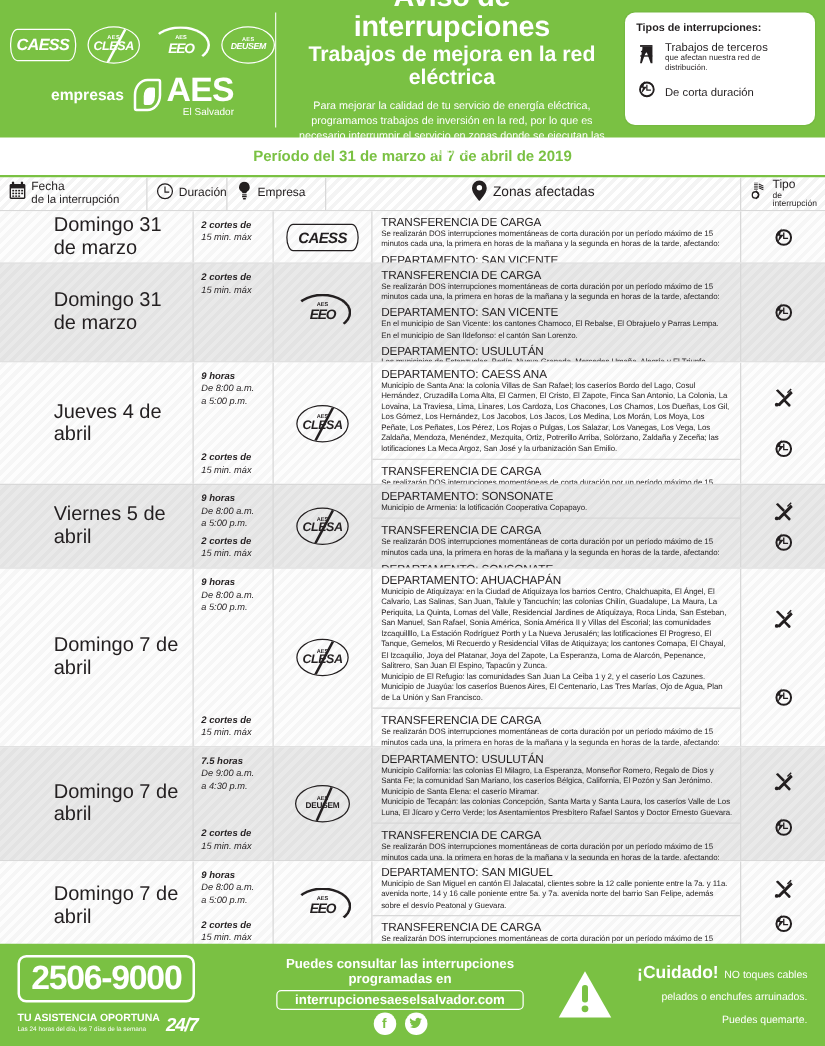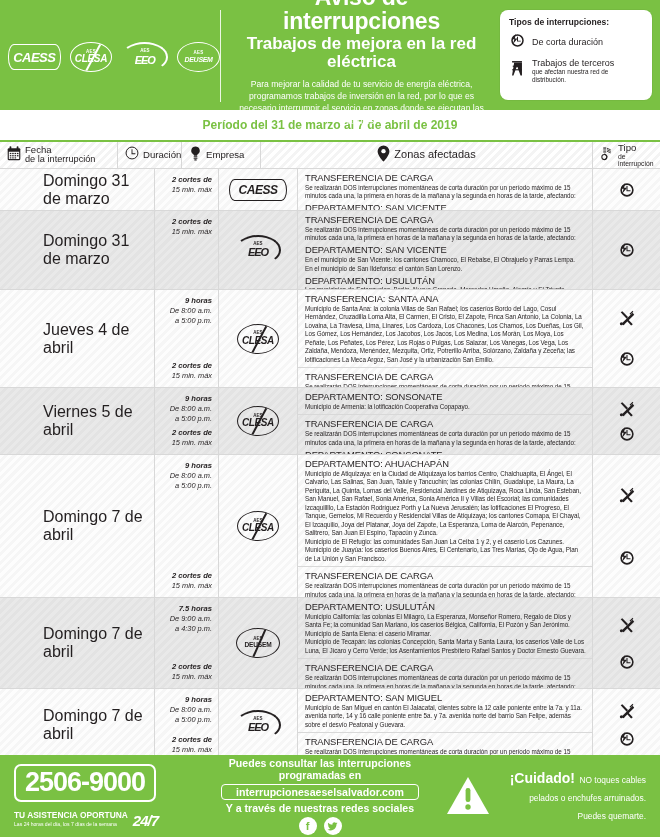--- a/index.html
+++ b/index.html
@@ -119,21 +119,21 @@
   }
   .period span { color:#7ac143; font-size: 12px; font-weight: bold; }
 
   
   .thead {
     display:flex; height: 27px; align-items:center;
     background: repeating-linear-gradient(-45deg,#fff 0 3px,#f4f4f4 3px 6px);
     border-bottom: 1px solid #d8d8d8;
   }
   .c-date  { width: 118px; }
-  .c-dur   { width: 64px; text-align: right;  }
+  .c-dur   { width: 64px;  }
   .c-comp  { width: 79px;  }
   .c-zone  { flex: 1;      }
   .c-type  { width: 67px;  }
   .thead > div {
     display:flex; align-items:center; gap:4px;
     padding-left: 7px; height: 100%;
     border-right: 1px solid #d8d8d8;
   }
   .thead > div:last-child { border-right: none; }
   .th-lbl { font-size: 9.6px; color:#231f20; line-height:1.05;}
@@ -241,59 +241,67 @@
         </div>
         <div class="logo logo-eeo">
           <span class="sm">AES</span>
           <span class="bg">EEO</span>
         </div>
         <div class="logo logo-oval">
           <span class="sm">AES</span>
           <span class="bg" style="font-size:7px">DEUSEM</span>
         </div>
       </div>
+      <div class="logo-aes-big">
+        <span class="empresas">empresas</span>
+        <span class="aes-leaf"></span>
+        <span class="aes-txt">
+          <span class="n">AES</span>
+          <span class="s">El Salvador</span>
+        </span>
+      </div>
     </div>
 
     <div class="hdiv"></div>
 
     <div class="title-col">
       <div class="t1">Aviso de interrupciones</div>
       <div class="t2">Trabajos de mejora en la red eléctrica</div>
       <div class="t3">Para mejorar la calidad de tu servicio de energía eléctrica, programamos trabajos de inversión en la red, por lo que es necesario interrumpir el servicio en zonas donde se ejecutan las labores.</div>
     </div>
 
     <div class="legend">
       <div class="legend-title">Tipos de interrupciones:</div>
 
-
-      <div class="legend-item">
-        <span class="legend-ico">
-          <svg width="15" height="15" viewBox="0 0 24 24">
-            <path d="M12 2 a10 10 0 1 0 10 10 A10 10 0 0 0 12 2 Z M12 4.4 a7.6 7.6 0 1 1-7.6 7.6 A7.6 7.6 0 0 1 12 4.4 Z" fill="#231f20"></path>
-            <path d="M11.2 6 h1.6 v6.2 h4.4 v1.5 h-6 Z" fill="#231f20"></path>
-            <path d="M9.5 1 L3 10 h4 L4.5 18 L12 8.6 H7.6 Z" fill="#231f20"></path>
-          </svg>
-        </span>
-        <span class="legend-label">De corta duración</span>
-      </div>
 
       <div class="legend-item">
         <span class="legend-ico">
           <svg width="14" height="17" viewBox="0 0 18 24">
             <rect x="2" y="1.5" width="14" height="2" fill="#231f20"></rect>
             <path d="M5 3.5 L2 22 h2 l5-14 l5 14 h2 L16 3.5 Z" fill="#231f20"></path>
             <rect x="3" y="8" width="12" height="1.6" fill="#231f20"></rect>
             <rect x="2.2" y="13" width="13.6" height="1.6" fill="#231f20"></rect>
             <path d="M5 4 L14 13 M14 4 L5 13" stroke="#231f20" stroke-width="1.2"></path>
           </svg>
         </span>
         <span class="legend-label">
           <span>Trabajos de terceros</span>
           <span class="legend-sub">que afectan nuestra red de distribución.</span>
         </span>
+      </div>
+
+      <div class="legend-item">
+        <span class="legend-ico">
+          <svg width="15" height="15" viewBox="0 0 24 24">
+            <path d="M12 2 a10 10 0 1 0 10 10 A10 10 0 0 0 12 2 Z M12 4.4 a7.6 7.6 0 1 1-7.6 7.6 A7.6 7.6 0 0 1 12 4.4 Z" fill="#231f20"></path>
+            <path d="M11.2 6 h1.6 v6.2 h4.4 v1.5 h-6 Z" fill="#231f20"></path>
+            <path d="M9.5 1 L3 10 h4 L4.5 18 L12 8.6 H7.6 Z" fill="#231f20"></path>
+          </svg>
+        </span>
+        <span class="legend-label">De corta duración</span>
       </div>
     </div>
   </div>
 
   <div class="period">
     <span>Período del 31 de marzo al 7 de abril de 2019</span>
   </div>
 
   <div class="thead">
     <div class="c-date">
@@ -446,21 +454,21 @@
           <span style="display: flex; align-items: center; justify-content: center; color: rgb(35, 31, 32); font-weight: bold;">
             <span style="position:relative;border:1.5px solid #231f20;border-radius:50%;width:42px;height:30px;display:flex;flex-direction:column;align-items:center;justify-content:center;line-height:1;overflow:hidden;">
               <span style="font-size:4.5px;">AES</span>
               <span style="font-size:10px;font-style:italic;letter-spacing:-.4px;">CLESA</span>
               <span style="position:absolute;width:1.5px;height:46px;background:#231f20;transform:rotate(28deg);left:20px;top:-8px;"></span>
             </span>
           </span>
         </div>
         <div class="c-zone cell-zone">
           <div class="sect">
-            <div class="sect-h">TRANSFERENCIA: SANTA ANA</div>
+            <div class="sect-h">DEPARTAMENTO: CAESS ANA</div>
             <div class="sect-b ">Municipio de Santa Ana: la colonia Villas de San Rafael; los caseríos Bordo del Lago, Cosul Hernández, Cruzadilla Loma Alta, El Carmen, El Cristo, El Zapote, Finca San Antonio, La Colonia, La Lovaina, La Traviesa, Lima, Linares, Los Cardoza, Los Chacones, Los Chamos, Los Dueñas, Los Gil, Los Gómez, Los Hernández, Los Jacobos, Los Jacos, Los Medina, Los Morán, Los Moya, Los Peñate, Los Peñates, Los Pérez, Los Rojas o Pulgas, Los Salazar, Los Vanegas, Los Vega, Los Zaldaña, Mendoza, Menéndez, Mezquita, Ortiz, Potrerillo Arriba, Solórzano, Zaldaña y Zeceña; las lotificaciones La Meca Argoz, San José y la urbanización San Emilio.</div>
           </div>
           <div class="zsplit"></div>
           <div class="sect">
             <div class="sect-h">TRANSFERENCIA DE CARGA</div>
             <div class="sect-b">Se realizarán DOS interrupciones momentáneas de corta duración por un período máximo de 15 minutos cada una, la primera en horas de la mañana y la segunda en horas de la tarde, afectando:</div>
           </div>
         </div>
         <div class="c-type cell-type">
           <span class="ico"><svg width="16" height="16" viewBox="0 0 24 24">
@@ -656,21 +664,20 @@
           <span class="l1">TU ASISTENCIA OPORTUNA</span>
           <span class="l2">Las 24 horas del día, los 7 días de la semana</span>
         </span>
         <span class="twentyfour">24/7</span>
       </div>
     </div>
 
     <div class="f-mid">
       <div class="m1">Puedes consultar las interrupciones programadas en</div>
       <div class="f-url">interrupcionesaeselsalvador.com</div>
-      <div class="m2">Y a través de nuestras redes sociales</div>
       <div class="socials">
         <span class="soc">f</span>
         <span class="soc">
           <svg width="11" height="11" viewBox="0 0 24 24">
               <path fill="#7ac143" d="M23 4.9a9 9 0 0 1-2.6.7 4.5 4.5 0 0 0 2-2.5 9 9 0 0 1-2.9 1.1 4.5 4.5 0 0 0-7.7 4.1A12.8 12.8 0 0 1 2.5 3.6a4.5 4.5 0 0 0 1.4 6 4.5 4.5 0 0 1-2-.6 4.5 4.5 0 0 0 3.6 4.4 4.5 4.5 0 0 1-2 .1 4.5 4.5 0 0 0 4.2 3.1A9 9 0 0 1 1 18.5a12.7 12.7 0 0 0 6.9 2c8.3 0 12.8-6.9 12.8-12.8v-.6A9.2 9.2 0 0 0 23 4.9Z"></path>
             </svg>
         </span>
       </div>
     </div>
 

